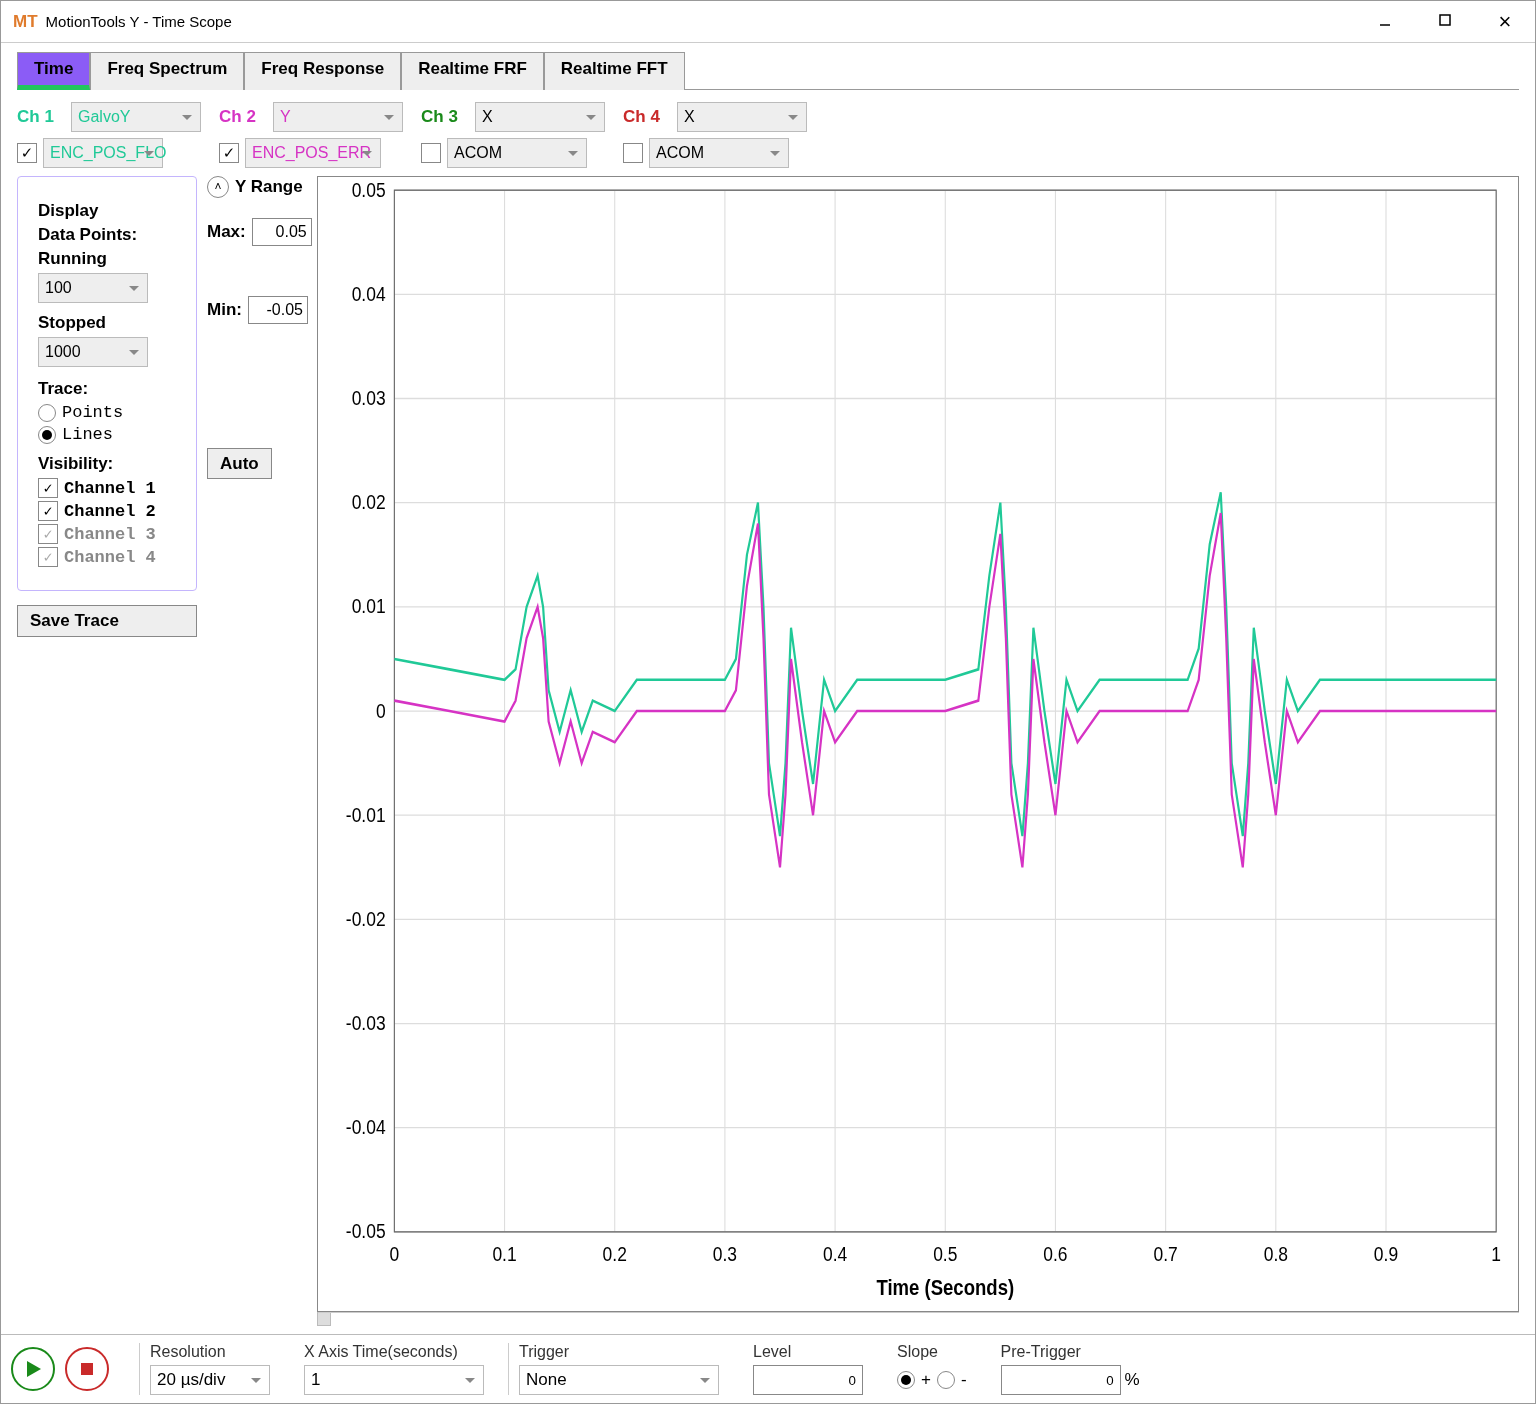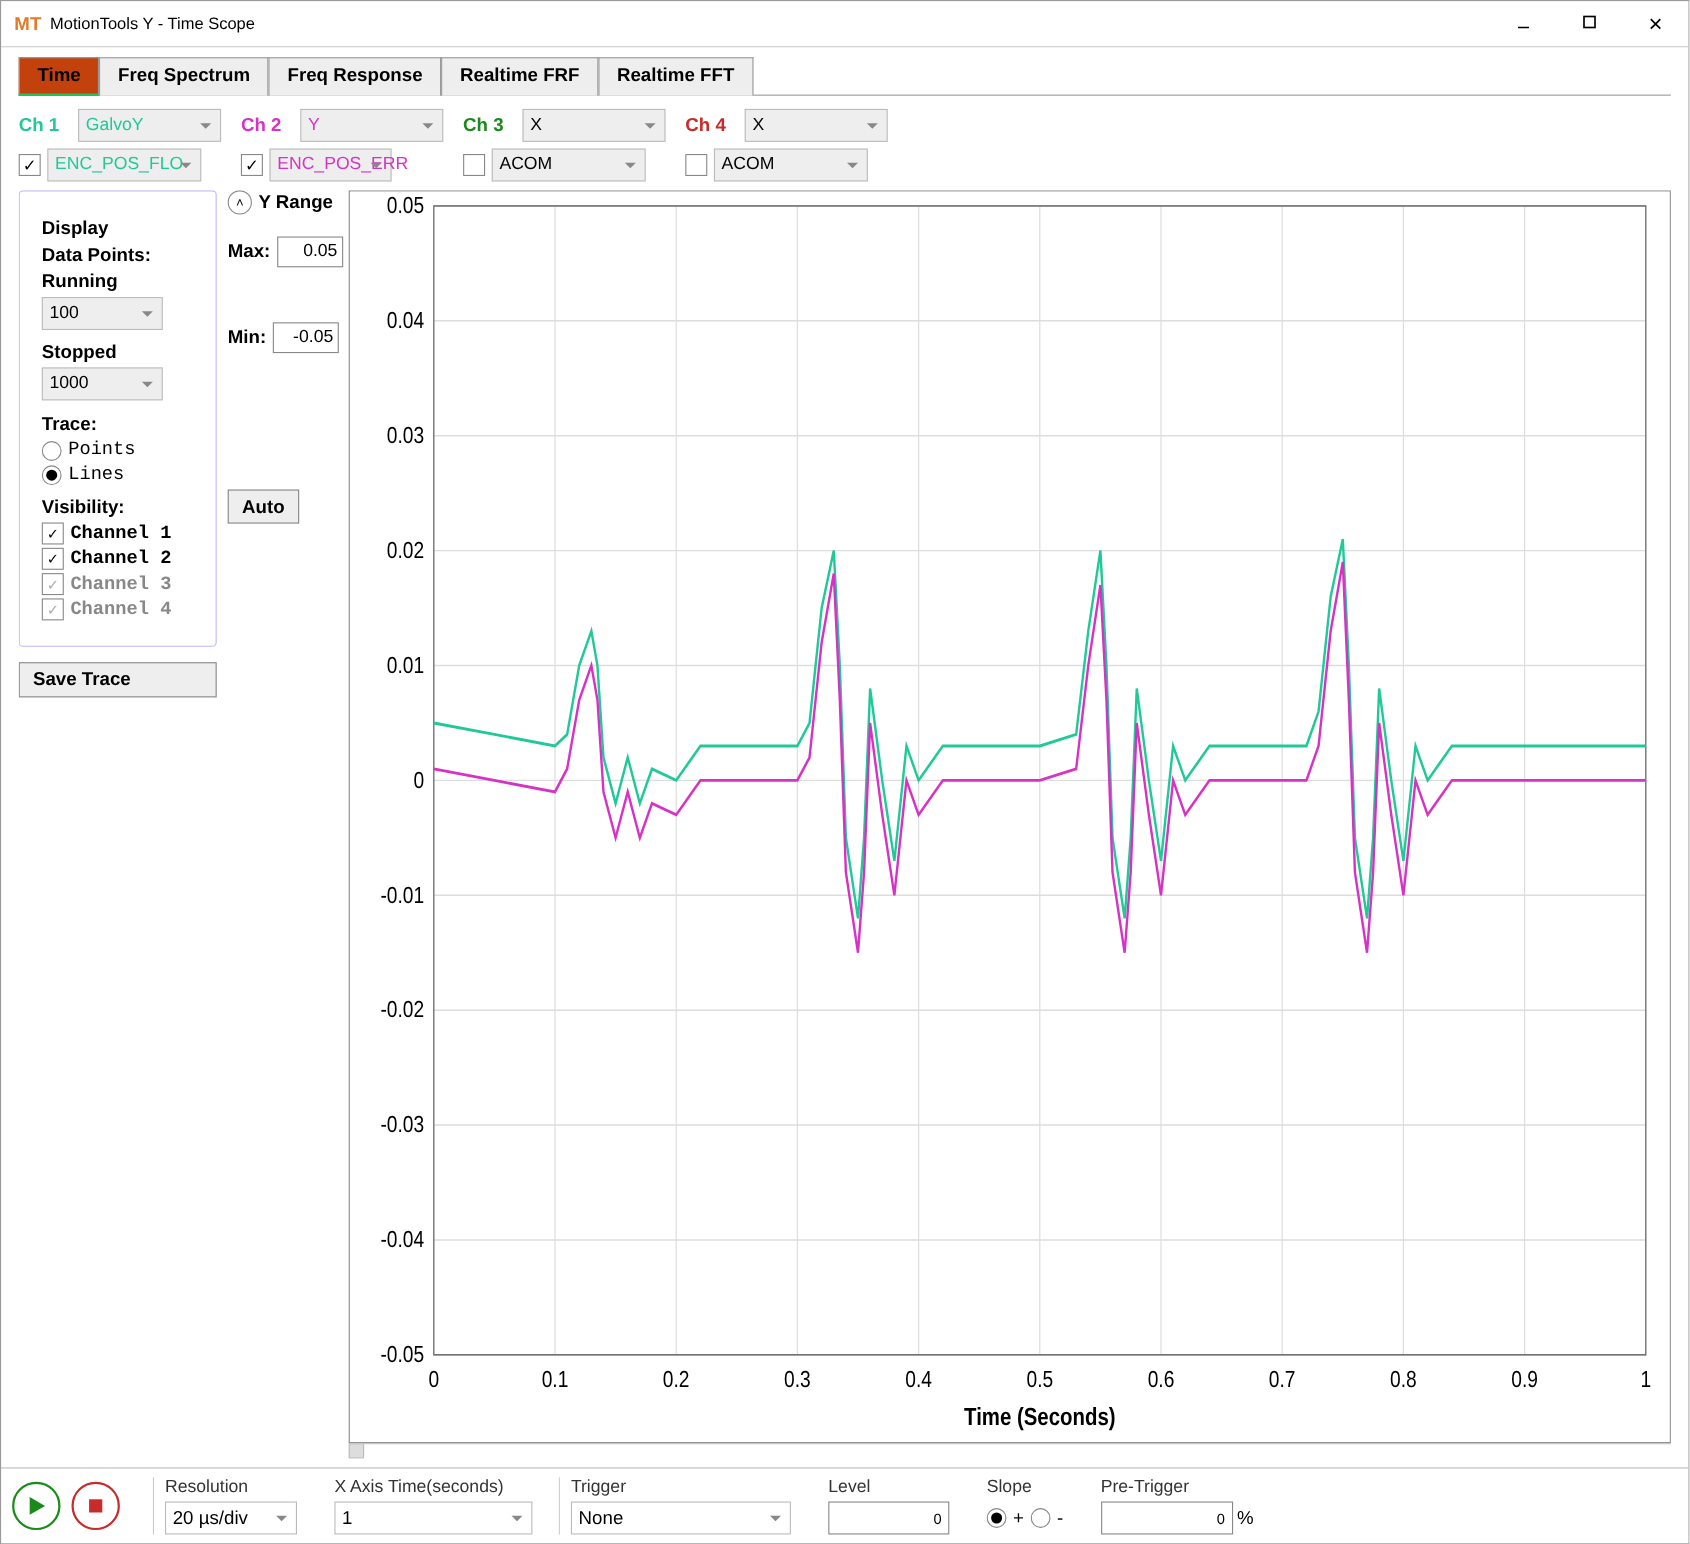--- a/index.html
+++ b/index.html
@@ -22,21 +22,21 @@
 .titlebar .title { flex:1; font-size:15px;}
 .titlebar .winbtn { width:60px; text-align:center; font-size:18px;}
 .winbtn svg { display:inline-block;}
 .content { flex:1; padding:8px 16px 8px 16px; overflow:hidden; display:flex; flex-direction:column;}
 .tabs { display:flex; border-bottom:1px solid #999;}
 .tab {
   padding:6px 16px; border:1px solid #999; border-bottom:none;
   background:#eee; margin-right:0; font-weight:bold; cursor:pointer;
   position:relative; top:1px;
 }
-.tab.active { background:#c2410c; border-bottom:2px solid #22c55e;}
+.tab.active { background:#8b5cf6; border-bottom:5px solid #22c55e;}
 .chrow { display:flex; gap:18px; margin-top:12px;}
 .chgrp { display:flex; flex-direction:column; gap:6px; }
 .chrowi { display:flex; align-items:center; gap:6px;}
 .chlabel { font-weight:bold; width:48px;}
 .sel {
   height:30px; border:1px solid #bbb; background:#eee; padding:2px 24px 2px 6px;
   font-size:16px; position:relative; display:flex; align-items:center; min-width:110px;
 }
 .sel::after { content:""; position:absolute; right:8px; top:12px; border:5px solid transparent; border-top-color:#888;}
 .cbox { width:20px; height:20px; border:1px solid #888; display:inline-flex; align-items:center; justify-content:center; font-size:15px;}
@@ -107,31 +107,31 @@
     </div>
 
     <div class="chrow">
       <div class="chgrp">
         <div class="chrowi">
           <span class="chlabel ch1">Ch 1</span>
           <div class="sel ch1sel" style="width:130px">GalvoY</div>
         </div>
         <div class="chrowi">
           <span class="cbox on"></span>
-          <div class="sel ch1sel" style="width:140px">ENC_POS_FLO</div>
+          <div class="sel ch1sel" style="width:120px">ENC_POS_FLO</div>
         </div>
       </div>
       <div class="chgrp">
         <div class="chrowi">
           <span class="chlabel ch2">Ch 2</span>
           <div class="sel ch2sel" style="width:130px">Y</div>
         </div>
         <div class="chrowi">
           <span class="cbox on"></span>
-          <div class="sel ch2sel" style="width:111px">ENC_POS_ERR</div>
+          <div class="sel ch2sel" style="width:136px">ENC_POS_ERR</div>
         </div>
       </div>
       <div class="chgrp">
         <div class="chrowi">
           <span class="chlabel ch3">Ch 3</span>
           <div class="sel" style="width:130px">X</div>
         </div>
         <div class="chrowi">
           <span class="cbox"></span>
           <div class="sel" style="width:140px">ACOM</div>

